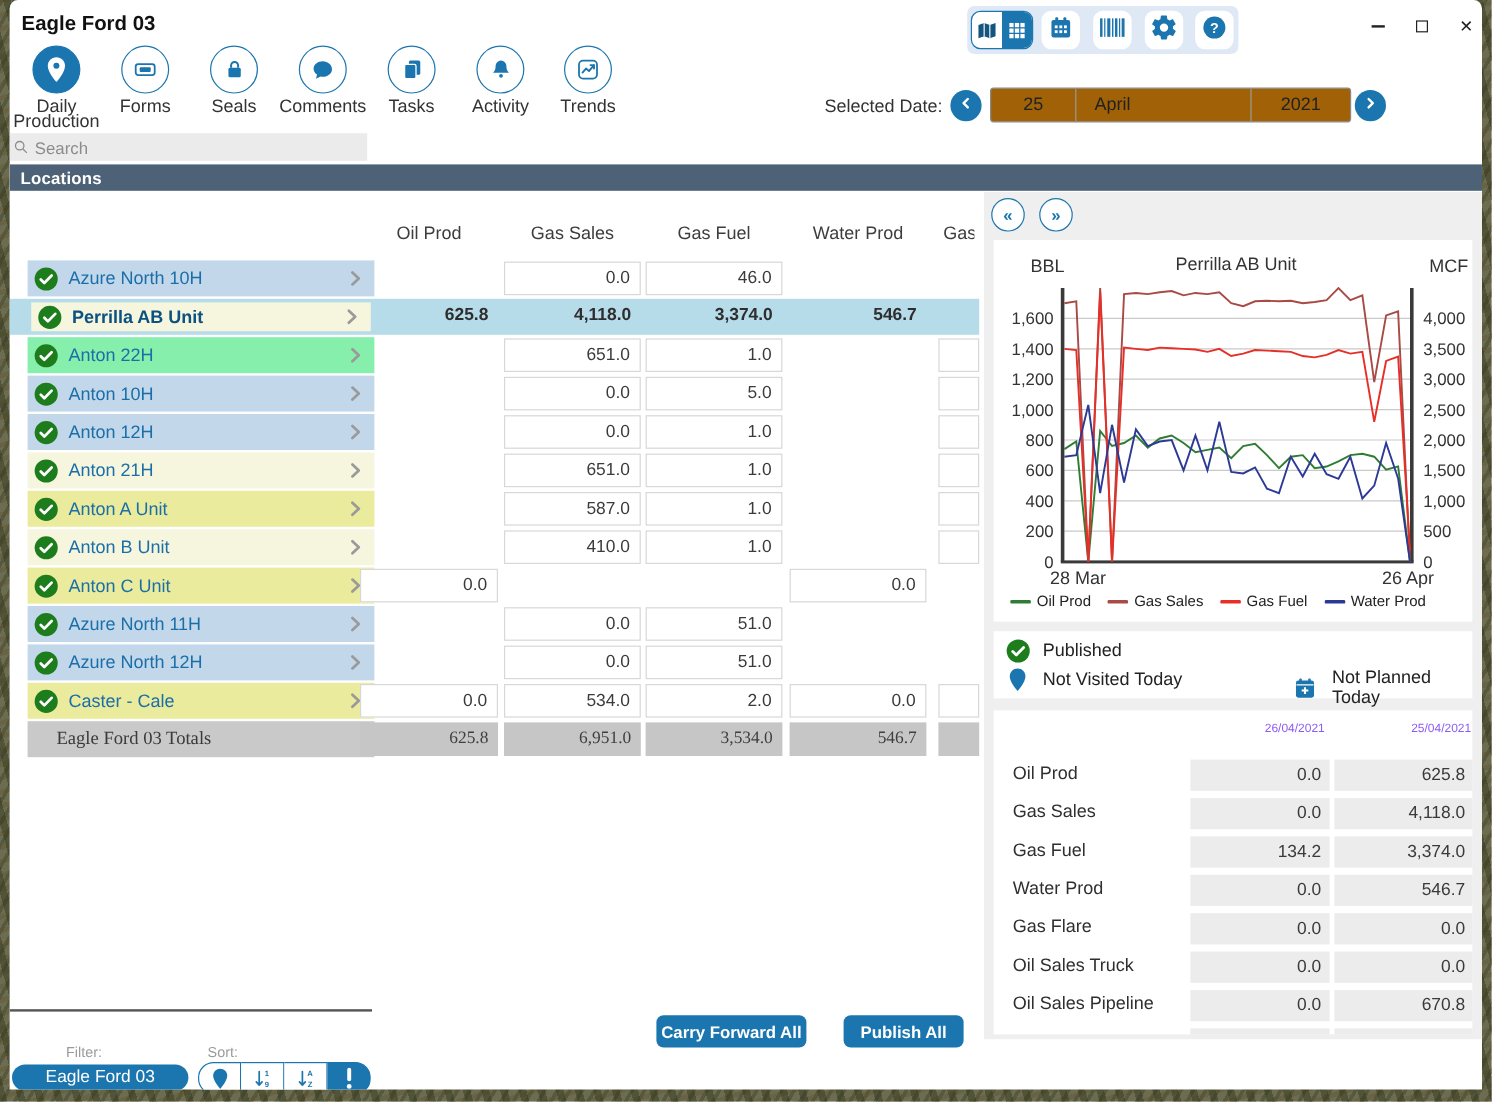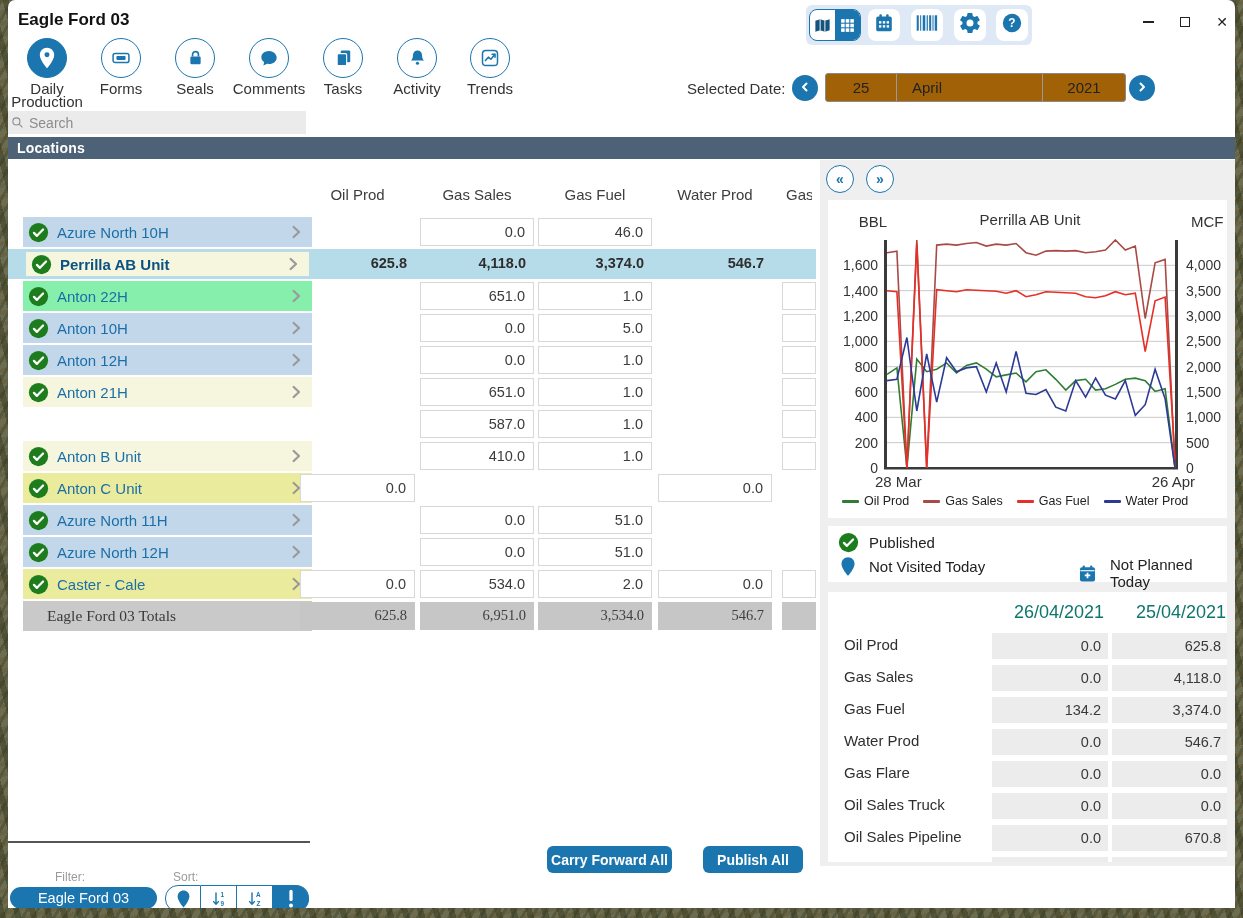--- a/index.html
+++ b/index.html
@@ -77,21 +77,21 @@
 
   
   #panel { left:812px; top:160px; width:415px; height:706px; background:#efefef; }
   .circ-btn { position:absolute; width:28px; height:28px; border-radius:50%; border:1.5px solid #1b75ae;
               background:#fff; color:#1b75ae; font-size:14px; font-weight:bold;
               display:flex; align-items:center; justify-content:center; }
   #chart-card { position:absolute; left:8px; top:40px; width:399px; height:318px; background:#fff; }
   #status-strip { position:absolute; left:8px; top:366px; width:399px; height:56px; background:#fff; }
   .status-line { position:absolute; display:flex; align-items:center; font-size:15px; color:#222; }
   #summary-card { position:absolute; left:8px; top:432px; width:399px; height:270px; background:#fff; overflow:hidden; }
-  .sum-head { position:absolute; top:10px; font-size:18px; color:#0f766e; text-align:right; width:110px; }
+  .sum-head { position:absolute; top:10px; font-size:10px; color:#8b5cf6; text-align:right; width:110px; }
   .sum-row { position:absolute; left:0; width:399px; height:32px; }
   .sum-label { position:absolute; left:16px; top:6px; font-size:15px; color:#2f2f2f; white-space:nowrap; }
   .sum-cell { position:absolute; top:3px; width:116px; height:26px; background:#ececec;
               font-size:14.5px; color:#3a3a3a; text-align:right; line-height:26px; padding-right:7px; }
   .legend { position:absolute; left:14px; top:294px; display:flex; gap:14px; align-items:center; }
   .leg-item { display:flex; align-items:center; gap:5px; font-size:12.5px; color:#222; }
   .leg-swatch { width:17px; height:3px; border-radius:1px; }
 
   
   .divider { left:0; top:841px; width:302px; height:1.5px; background:#555; }
@@ -375,20 +375,30 @@
           <span class="name-text">Anton 21H</span>
           <span class="chev"><svg width="16" height="16" viewBox="0 0 24 24">
               <path d="M8.5 4.5l8 7.5-8 7.5" stroke="#9a9a9a" stroke-width="3.4" fill="none" stroke-linecap="round" stroke-linejoin="round"></path>
             </svg></span>
         </div>
         <div class="cell" style="left: 412px; width: 114px;">651.0</div>
         <div class="cell" style="left: 530px; width: 114px;">1.0</div>
         <div class="cell" style="left: 774px; width: 34px;"></div>
       </div>
       <div class="t-row" style="top: 192px;">
+        <div class="name-cell" style="background: rgb(235, 235, 157);">
+          <span class="chk"><svg width="21" height="21" viewBox="0 0 24 24">
+              <circle cx="12" cy="12" r="11" fill="#1d7d1d"></circle>
+              <path d="M6.8 12.4l3.4 3.4 7-7.2" stroke="#fff" stroke-width="2.6" fill="none" stroke-linecap="round" stroke-linejoin="round"></path>
+            </svg></span>
+          <span class="name-text">Anton A Unit</span>
+          <span class="chev"><svg width="16" height="16" viewBox="0 0 24 24">
+              <path d="M8.5 4.5l8 7.5-8 7.5" stroke="#9a9a9a" stroke-width="3.4" fill="none" stroke-linecap="round" stroke-linejoin="round"></path>
+            </svg></span>
+        </div>
         <div class="cell" style="left: 412px; width: 114px;">587.0</div>
         <div class="cell" style="left: 530px; width: 114px;">1.0</div>
         <div class="cell" style="left: 774px; width: 34px;"></div>
       </div>
       <div class="t-row" style="top: 224px;">
         <div class="name-cell" style="background: rgb(246, 246, 223);">
           <span class="chk"><svg width="21" height="21" viewBox="0 0 24 24">
               <circle cx="12" cy="12" r="11" fill="#1d7d1d"></circle>
               <path d="M6.8 12.4l3.4 3.4 7-7.2" stroke="#fff" stroke-width="2.6" fill="none" stroke-linecap="round" stroke-linejoin="round"></path>
             </svg></span>

